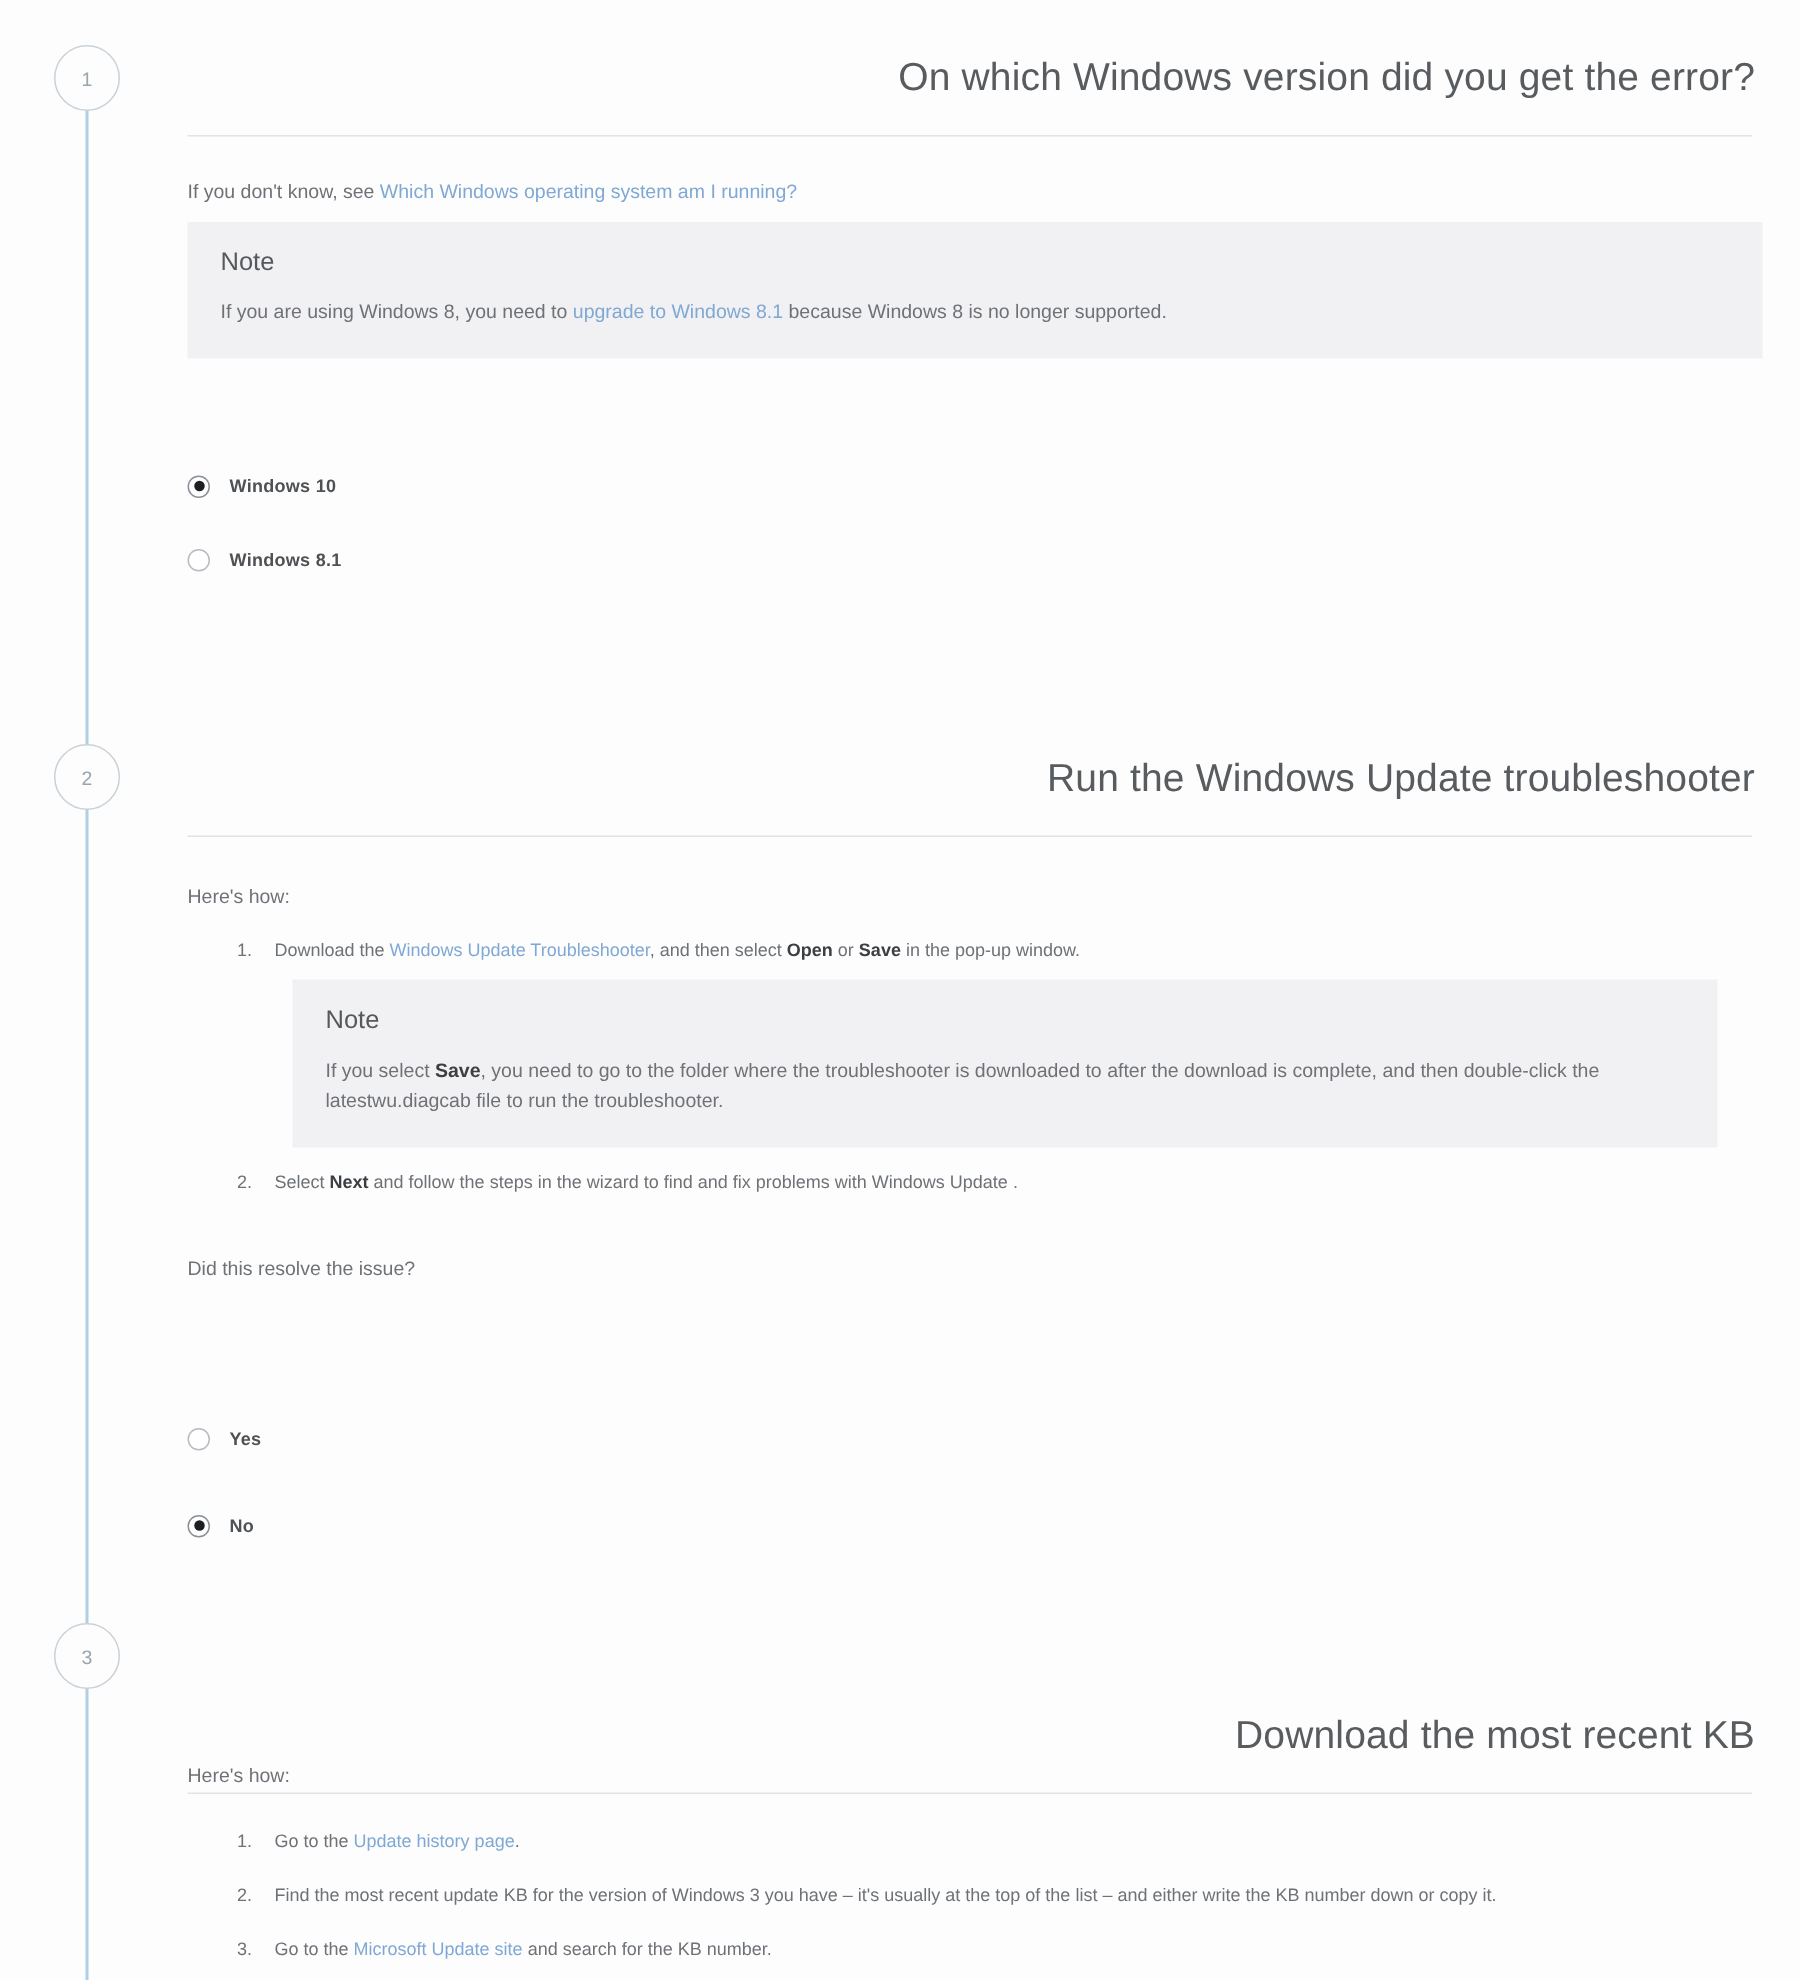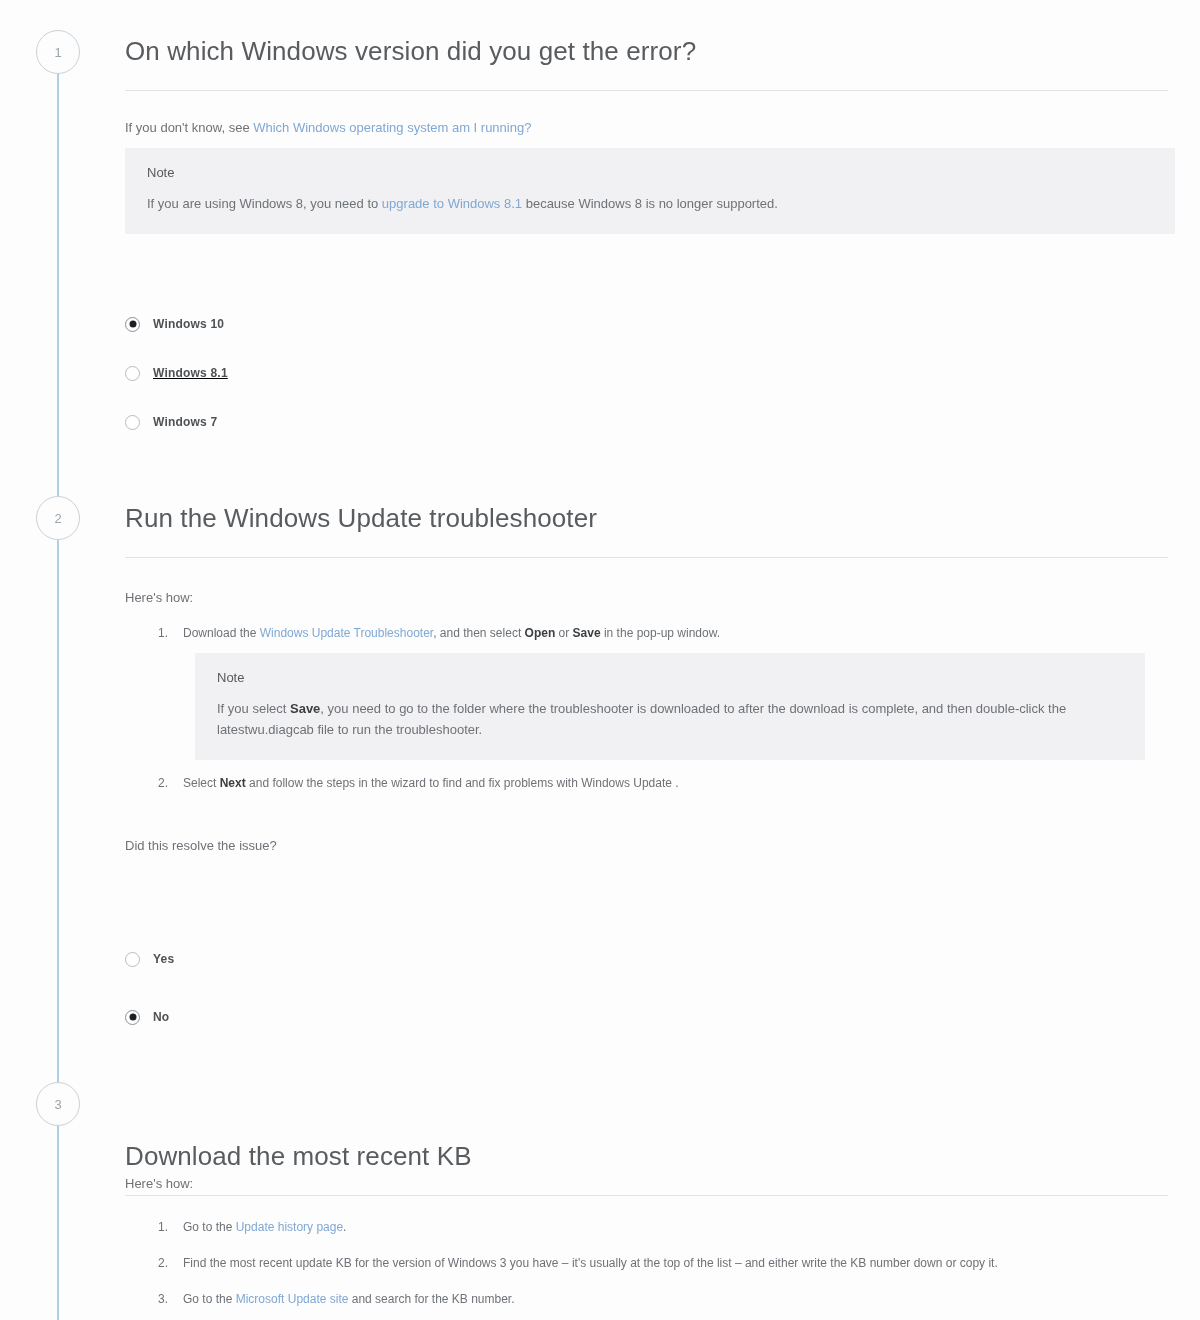--- a/index.html
+++ b/index.html
@@ -52,20 +52,21 @@
     width: 1045px;
   }
 
   h2.step-title {
     margin: 0;
     font-size: 26px;
     font-weight: 400;
     color: #595c5f;
     letter-spacing: 0.1px;
     line-height: 1.2;
+    text-align: right;
   }
 
   .rule {
     margin-top: 23px;
     height: 1px;
     width: 1043px;
     background: #e3e3e6;
   }
 
   p.body {
@@ -82,21 +83,21 @@
   }
 
   b, strong { color: #3c3f42; font-weight: 700; }
 
   
   .note {
     background: #f1f1f3;
     padding: 17px 22px 20px 22px;
   }
   .note .note-title {
-    font-size: 13px;
+    font-size: 17px;
     color: #56595c;
     font-weight: 400;
     margin: 0 0 13px 0;
     line-height: 1.2;
   }
   .note .note-body {
     font-size: 13px;
     color: #6e7276;
     line-height: 1.6;
     margin: 0;
@@ -184,27 +185,23 @@
       <p class="note-title">Note</p>
       <p class="note-body"><span>If you are using Windows 8, you need to </span><a class="link" href="#">upgrade to Windows 8.1</a><span> because Windows 8 is no longer supported.</span></p>
     </div>
   </div>
 
   <div class="section" style="top:311px;">
     <div class="radio-row" style="margin-bottom:23px;">
       <span class="radio checked"></span>
       <span class="radio-label">Windows 10</span>
     </div>
-    <div class="radio-row" style="margin-bottom:23px;text-decoration:underline;">
+    <div class="radio-row" style="margin-bottom:7px;">
       <span class="radio"></span>
       <span class="radio-label">Windows 8.1</span>
-    </div>
-    <div class="radio-row">
-      <span class="radio"></span>
-      <span class="radio-label">Windows 7</span>
     </div>
   </div>
 
   <div class="step-marker" style="top:496px;">
     <span>2</span>
   </div>
 
   <div class="section" style="top:503px;">
     <h2 class="step-title">Run the Windows Update troubleshooter</h2>
     <div class="rule"></div>

